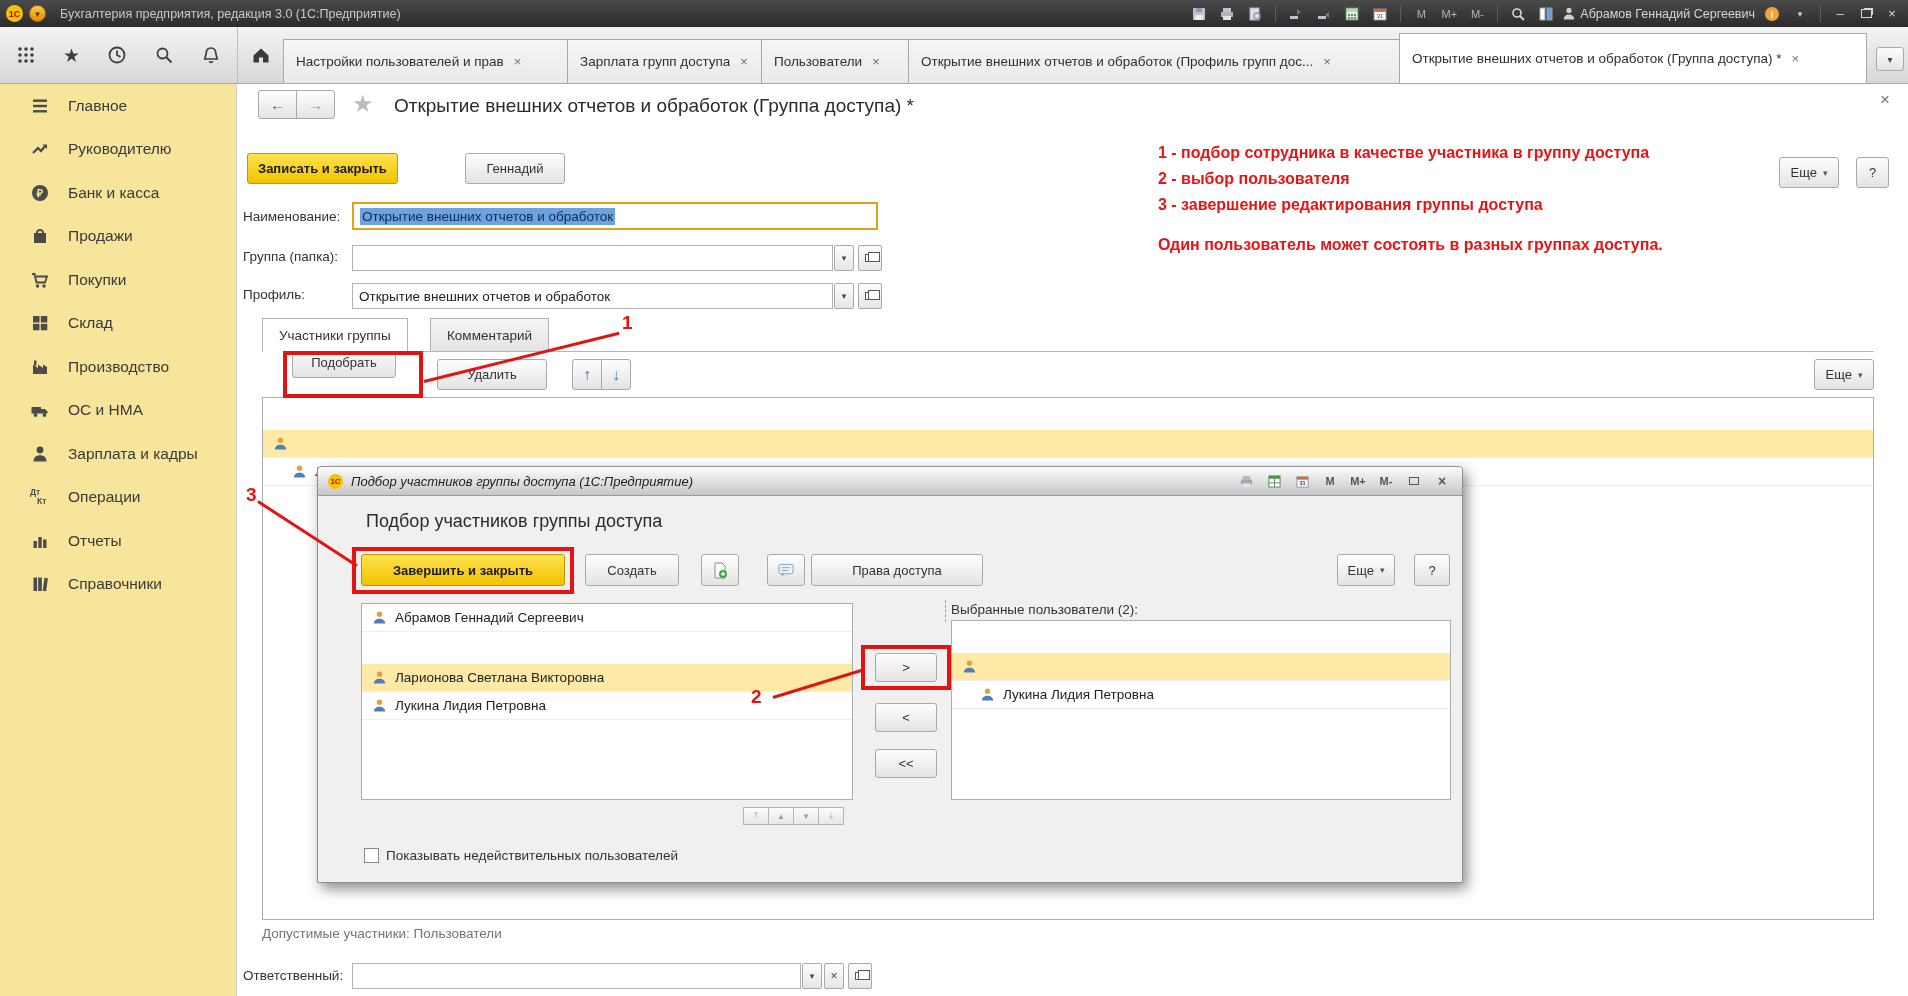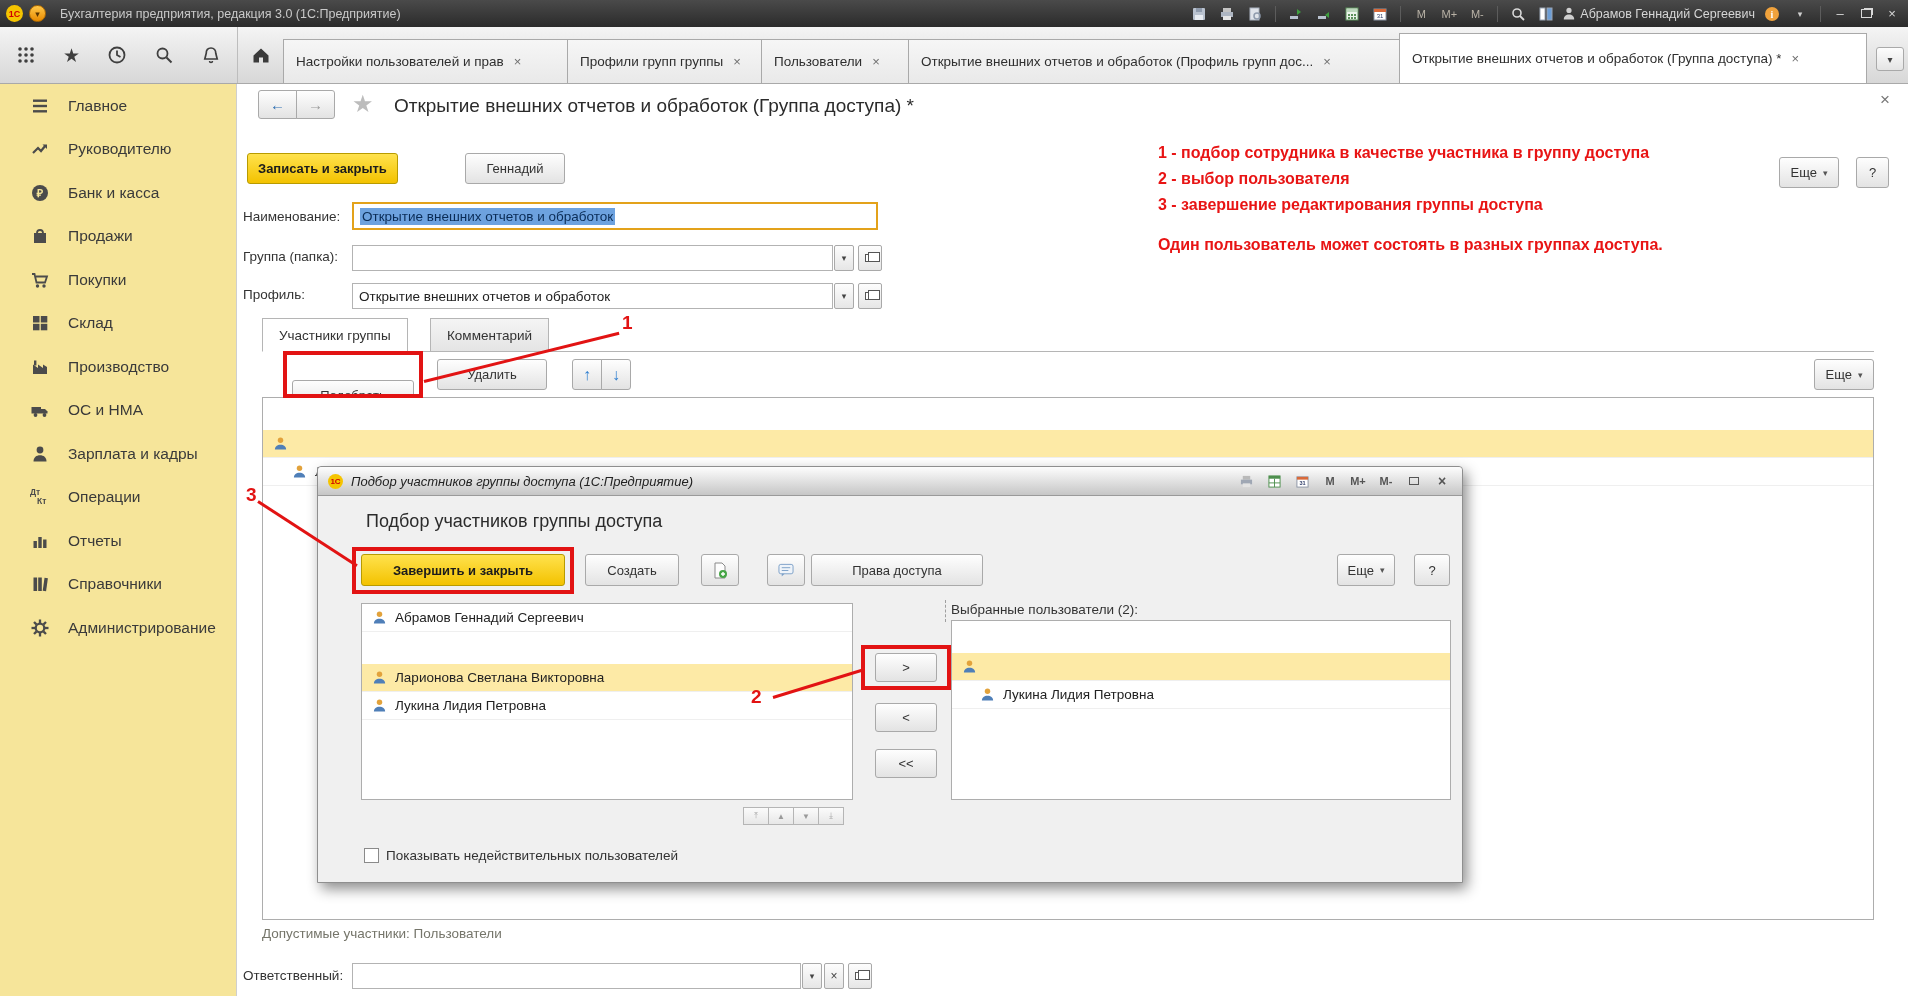--- a/index.html
+++ b/index.html
@@ -240,21 +240,21 @@
     <div id="homebtn">
       <svg width="20" height="20" viewBox="0 0 20 20">
           <path d="M2.5 10.5 L10 3.5 L17.5 10.5 V17.5 H12 V12.5 H8 V17.5 H2.5 Z" fill="#3a3a3a"></path>
         </svg>
     </div>
     <div class="apptab" style="width:285px">
       <span style="overflow:hidden;text-overflow:ellipsis;">Настройки пользователей и прав</span>
       <span class="x">×</span>
     </div>
     <div class="apptab" style="width:195px">
-      <span style="overflow:hidden;text-overflow:ellipsis;">Профили групп группы</span>
+      <span style="overflow:hidden;text-overflow:ellipsis;">Зарплата групп доступа</span>
       <span class="x">×</span>
     </div>
     <div class="apptab" style="width:148px">
       <span style="overflow:hidden;text-overflow:ellipsis;">Пользователи</span>
       <span class="x">×</span>
     </div>
     <div class="apptab" style="width:492px">
       <span style="overflow:hidden;text-overflow:ellipsis;">Открытие внешних отчетов и обработок (Профиль групп дос...</span>
       <span class="x">×</span>
     </div>
@@ -359,36 +359,20 @@
     <div class="side-item">
       <svg width="20" height="20" viewBox="0 0 20 20">
           <g fill="#4b4b4b">
             <rect x="3.5" y="3.5" width="3.6" height="13.5"></rect>
             <rect x="8.2" y="3.5" width="3.6" height="13.5"></rect>
             <rect x="13.6" y="4" width="3.4" height="13" transform="rotate(8 15.3 10.5)"></rect>
           </g>
         </svg>
       <span>Справочники</span>
     </div>
-    <div class="side-item">
-      <svg width="20" height="20" viewBox="0 0 20 20">
-          <g stroke="#4b4b4b" stroke-width="2.3">
-            <line x1="10" y1="1.5" x2="10" y2="5"></line>
-            <line x1="10" y1="15" x2="10" y2="18.5"></line>
-            <line x1="1.5" y1="10" x2="5" y2="10"></line>
-            <line x1="15" y1="10" x2="18.5" y2="10"></line>
-            <line x1="4" y1="4" x2="6.4" y2="6.4"></line>
-            <line x1="13.6" y1="13.6" x2="16" y2="16"></line>
-            <line x1="4" y1="16" x2="6.4" y2="13.6"></line>
-            <line x1="13.6" y1="6.4" x2="16" y2="4"></line>
-          </g>
-          <circle cx="10" cy="10" r="4.3" fill="none" stroke="#4b4b4b" stroke-width="2.3"></circle>
-        </svg>
-      <span>Администрирование</span>
-    </div>
   </div>
 
   <div class="btn" style="left:258px;top:90px;width:39px;height:29px;border-radius:3px 0 0 3px;">
       <span style="color:#2f6fb2;font-size:15px;">←</span>
     </div>
   <div class="btn" style="left:296px;top:90px;width:39px;height:29px;border-radius:0 3px 3px 0;">
       <span style="color:#9b9b9b;font-size:15px;">→</span>
     </div>
   <span style="position:absolute;left:352px;top:90px;font-size:24px;color:#bcbcbc;">★</span>
   <div style="position:absolute;left:394px;top:95px;font-size:19px;color:#2b2b2b;">Открытие внешних отчетов и обработок (Группа доступа) *</div>
@@ -429,21 +413,21 @@
       <span>▾</span>
     </div>
   <div class="cbtn" style="left:858px;top:283px;width:24px;height:26px;">
       <span class="ico-open"></span>
     </div>
 
   <div class="tabline"></div>
   <div class="ftab active" style="left:262px;top:318px;">Участники группы</div>
   <div class="ftab" style="left:430px;top:318px;">Комментарий</div>
 
-  <div class="btn" style="left:292px;top:380px;width:122px;height:31px;">Подобрать</div>
+  <div class="btn" style="left:292px;top:347px;width:104px;height:31px;">Подобрать</div>
   <div class="btn" style="left:437px;top:359px;width:110px;height:31px;">Удалить</div>
   <div class="btn" style="left:572px;top:359px;width:30px;height:31px;border-radius:3px 0 0 3px;">
       <span style="color:#2f7fd0;font-size:16px;">↑</span>
     </div>
   <div class="btn" style="left:601px;top:359px;width:30px;height:31px;border-radius:0 3px 3px 0;">
       <span style="color:#2f7fd0;font-size:16px;">↓</span>
     </div>
   <div class="btn" style="left:1814px;top:359px;width:60px;height:31px;">
       <span>Еще</span>
       <span class="dd">▾</span>

